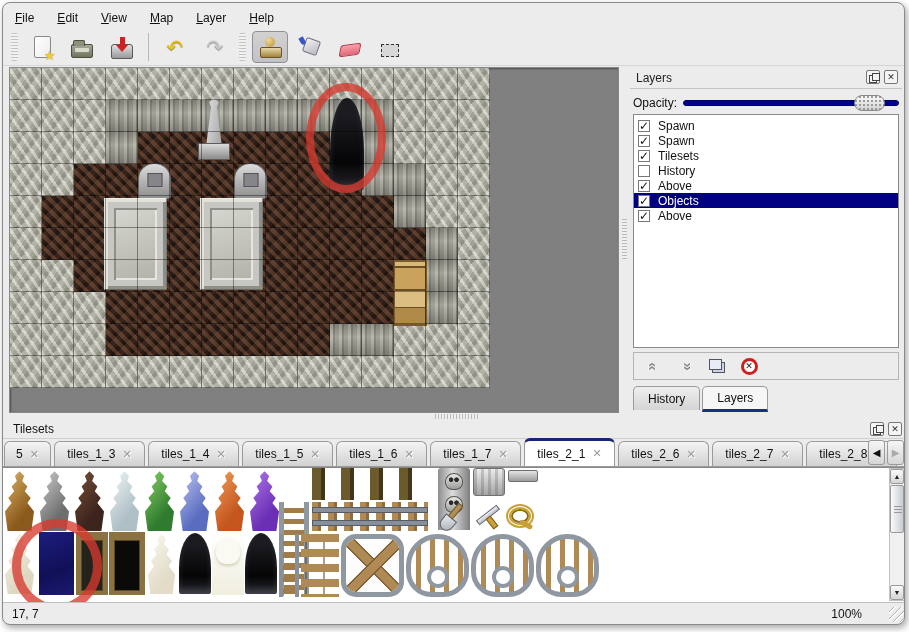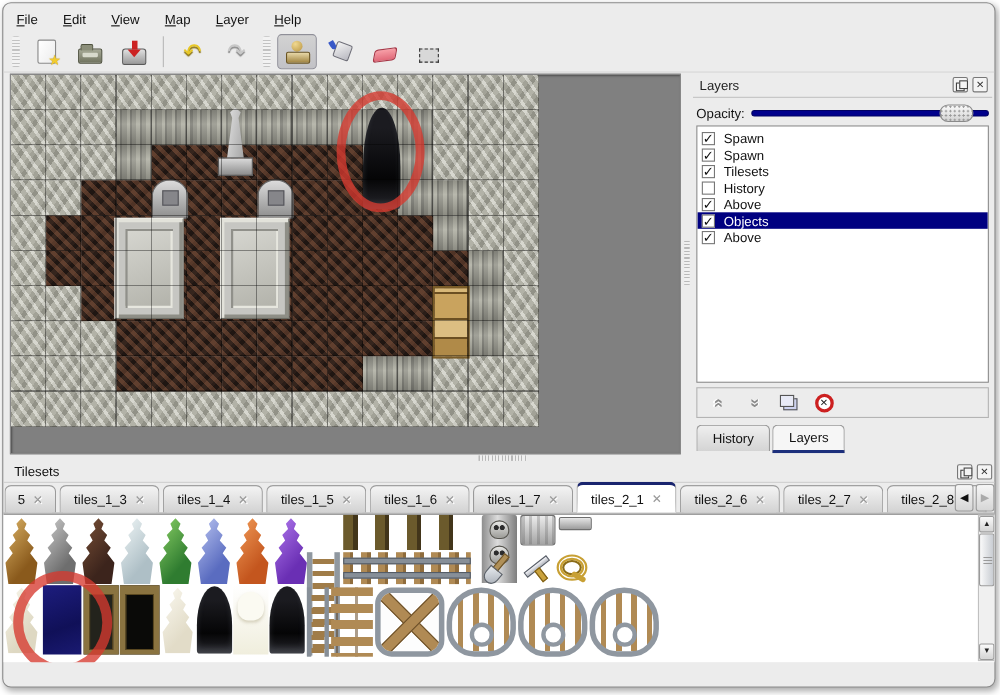--- a/index.html
+++ b/index.html
@@ -565,15 +565,20 @@
           </div>
         <div class="annot" id="ts-annot" style="left: 9px; top: 51px; width: 90px; height: 94px; border: 9px solid rgb(214, 58, 47); opacity: 0.78;"></div>
       </div>
       <div class="ts-scrollbar">
         <span class="sb-btn sb-up">▲</span>
         <span class="sb-thumb"></span>
         <span class="sb-btn sb-down">▼</span>
       </div>
     </div>
 
+    <div class="statusbar">
+      <span class="status-left">17, 7</span>
+      <span class="status-right">100%</span>
+      <span class="resize-grip"></span>
+    </div>
 
   </div>
 </div>
 
 </body></html>

